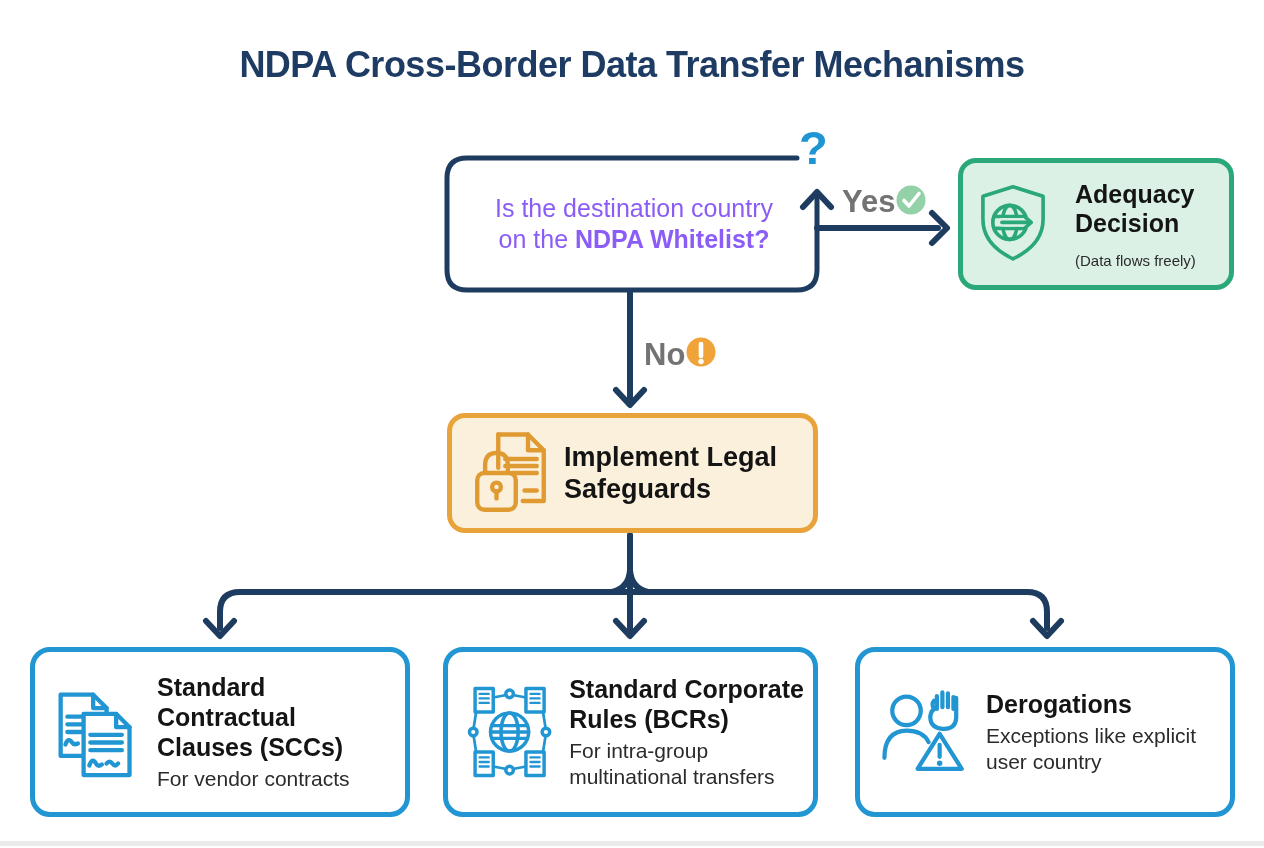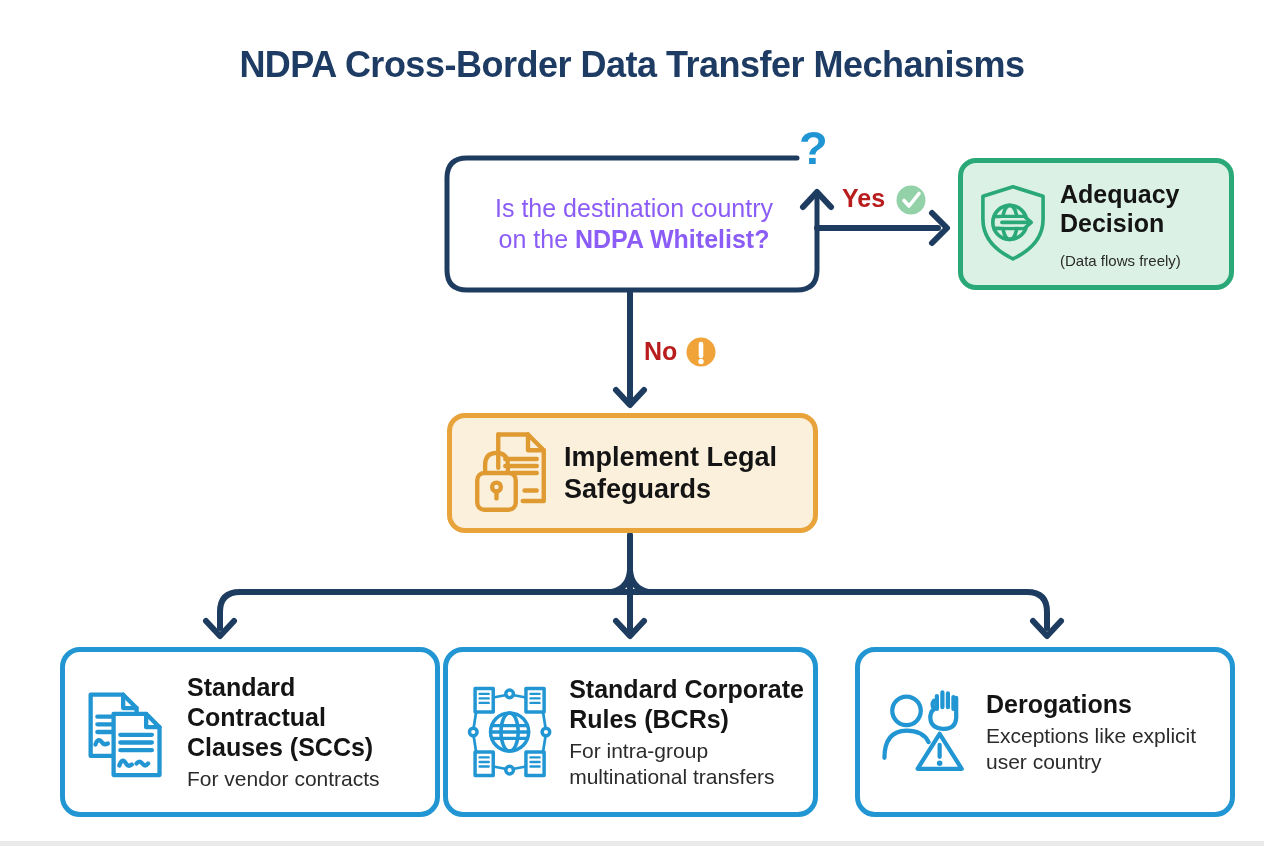--- a/index.html
+++ b/index.html
@@ -14,52 +14,52 @@
   svg.connectors{position:absolute;left:0;top:0;pointer-events:none;}
   .abs{position:absolute;box-sizing:border-box;}
   
   .decision-text{
     left:460px;top:193px;width:348px;text-align:center;
     font-size:25px;line-height:31px;color:#8b5cf6;
   }
   .q-mark{
     left:799px;top:124px;font-size:47px;font-weight:700;color:#2095d3;line-height:1;
   }
-  .branch-label{font-size:25px;font-weight:700;color:#b91c1c;line-height:1;}
+  .branch-label{font-size:31px;font-weight:700;color:#737373;line-height:1;}
   .yes-label{left:842px;top:186px;}
   .no-label{left:644px;top:339px;}
   
   .node{display:flex;align-items:center;}
   .node .txt{display:flex;flex-direction:column;justify-content:center;}
   .node-title{font-weight:700;color:#141414;}
   .node-sub{color:#2b2b2b;}
   
   .adequacy-box{
     left:958px;top:158px;width:276px;height:132px;
     background:#dcf1e6;border:5px solid #2aa878;border-radius:18px;
-    padding:0 8px 0 12px;gap:9px;
+    padding:0 8px 0 12px;gap:24px;
   }
   .adequacy-box .node-title{font-size:25px;line-height:29px;max-width:136px;}
   .adequacy-box .node-sub{font-size:15px;margin-top:14px;white-space:nowrap;}
   
   .safeguards-box{
     left:447px;top:413px;width:371px;height:120px;
     background:#fbf0dc;border:5px solid #e8a33b;border-radius:18px;
     padding:0 10px 0 20px;gap:8px;
   }
   .safeguards-box .node-title{font-size:27px;line-height:32px;max-width:230px;}
   
   .mech{
     top:647px;height:170px;background:#ffffff;
     border:5px solid #2196d3;border-radius:20px;
     padding:0 8px 0 18px;gap:16px;
   }
   .mech .node-title{font-size:25px;line-height:30px;}
   .mech .node-sub{font-size:21px;line-height:26px;margin-top:4px;}
-  .mech-1{left:30px;width:380px;margin-left:30px;}
+  .mech-1{left:30px;width:380px;}
   .mech-2{left:443px;width:375px;}
   .mech-3{left:855px;width:380px;}
   .mech-1 .node-title{max-width:220px;}
   .mech-2 .node-title{max-width:238px;}
   .mech-2 .node-sub{max-width:232px;}
   .mech-3 .node-sub{max-width:228px;}
   .bottom-artifact{
     left:0;bottom:2px;width:1264px;height:5px;
     background:#d9d9d9;opacity:.55;
   }

